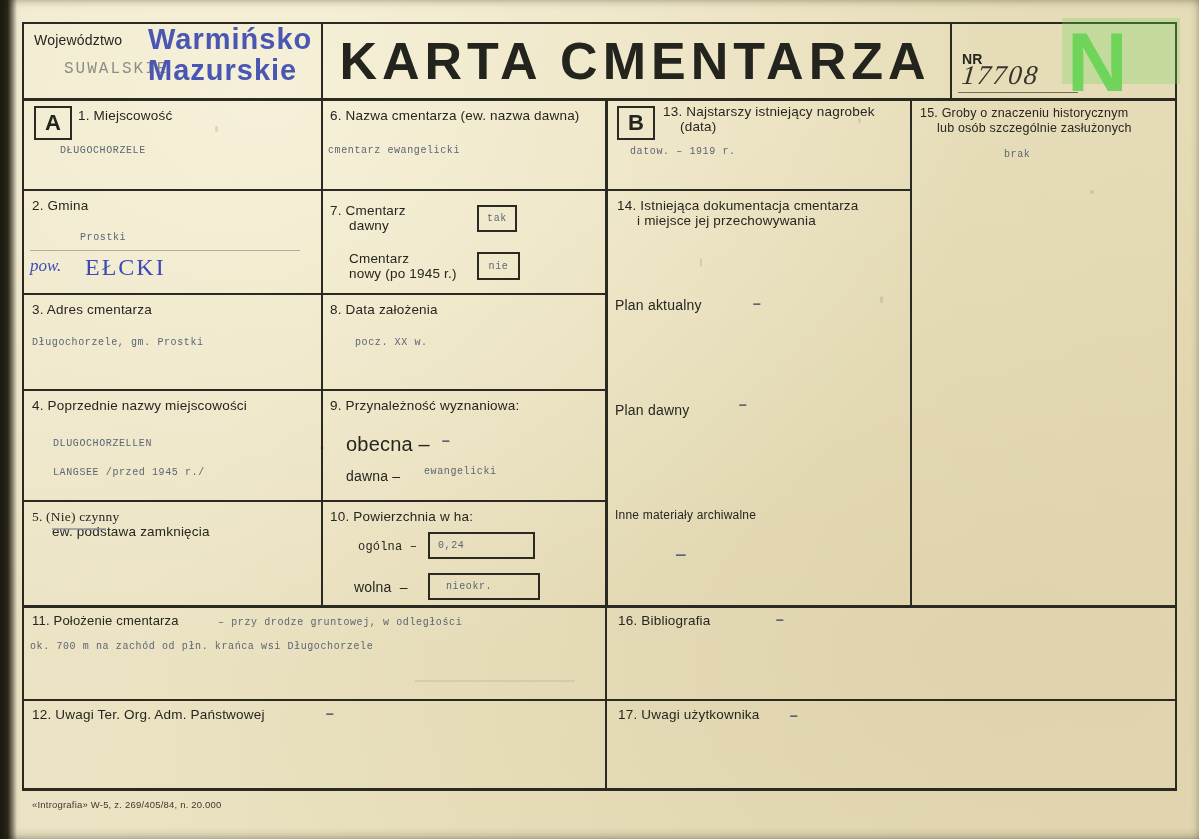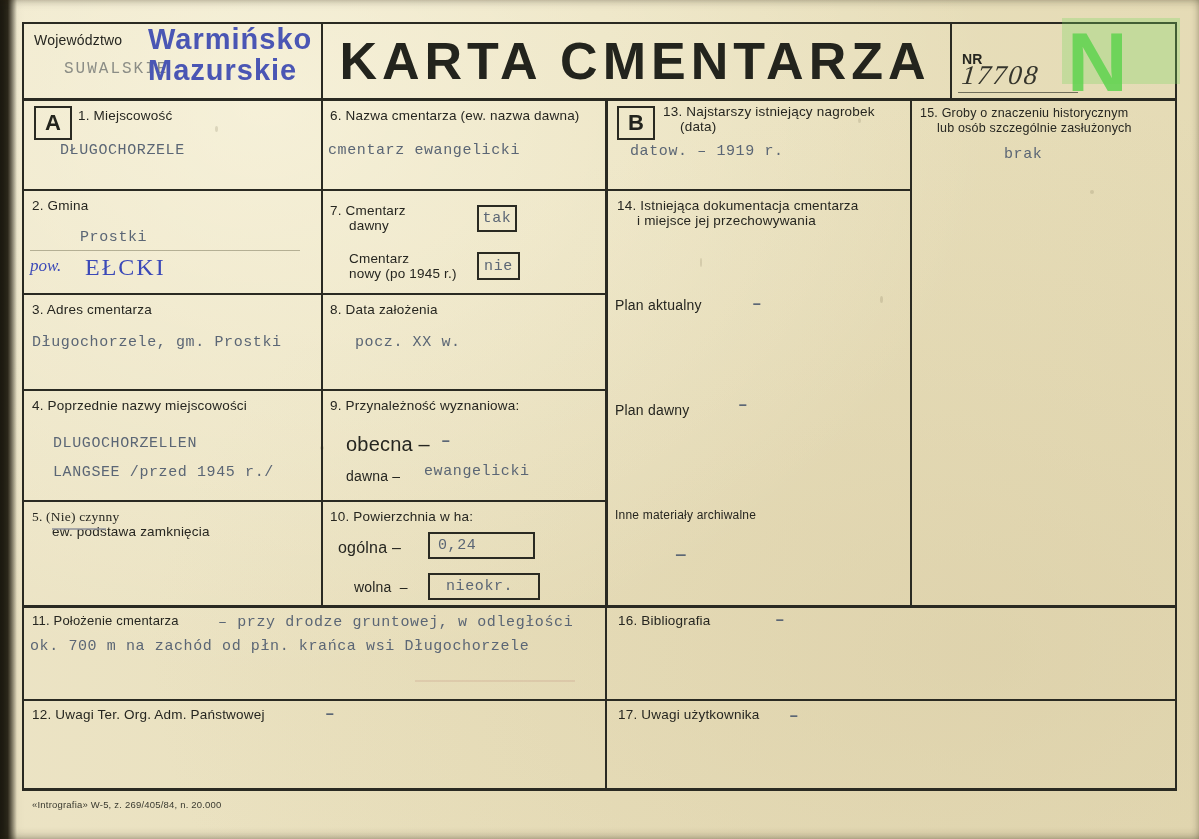--- a/index.html
+++ b/index.html
@@ -50,21 +50,21 @@
   .lbl{
     position:absolute;
     font-family:"Liberation Sans", sans-serif;
     font-size:13.5px;color:#262620;letter-spacing:.2px;
     line-height:15px;white-space:pre;
   }
   .lbl.sm{font-size:12.5px;}
   .typed{
     position:absolute;
     font-family:"Liberation Mono","DejaVu Sans Mono",monospace;
-    font-size:15px;color:#5b6675;letter-spacing:.6px;
+    font-size:10px;color:#5b6675;letter-spacing:.6px;
     line-height:19px;white-space:pre;text-align:center;
   }
   .hand{
     position:absolute;
     font-family:"Liberation Serif", serif;
     font-style:italic;
     color:#3b49b8;
   }
 
   
@@ -229,21 +229,21 @@
   <div class="lbl" style="left:330px;top:302px;">8. Data założenia</div>
   <div class="typed" style="left:355px;top:333px;">pocz. XX w.</div>
 
   <div class="lbl" style="left:330px;top:398px;">9. Przynależność wyznaniowa:</div>
   <div class="lbl" style="left:346px;top:437px;font-size:20px;">obecna –</div>
   <div class="dash" style="left:441px;top:432px;">–</div>
   <div class="lbl" style="left:346px;top:469px;font-size:14px;">dawna –</div>
   <div class="typed" style="left:424px;top:462px;">ewangelicki</div>
 
   <div class="lbl" style="left:330px;top:509px;">10. Powierzchnia w ha:</div>
-  <div class="lbl" style="left:338px;top:540px;font-size:16px;">ogólna –</div>
+  <div class="lbl" style="left:358px;top:540px;font-size:12px;font-family:Liberation Mono, monospace;">ogólna –</div>
   <div class="vbox" style="left:428px;top:532px;width:107px;height:27px;">
     <span class="typed" style="padding-left:8px;">0,24</span>
   </div>
   <div class="lbl" style="left:354px;top:580px;font-size:14px;">wolna  –</div>
   <div class="vbox" style="left:428px;top:573px;width:112px;height:27px;">
     <span class="typed" style="padding-left:16px;">nieokr.</span>
   </div>
 
   <div class="lbl" style="left:663px;top:104px;">13. Najstarszy istniejący nagrobek</div>
   <div class="lbl" style="left:680px;top:119px;">(data)</div>

